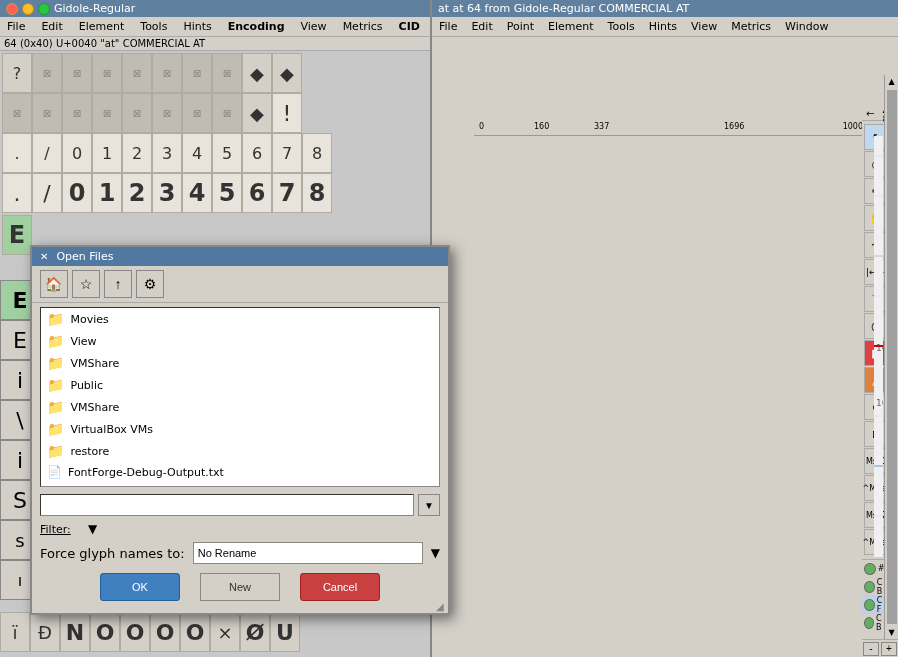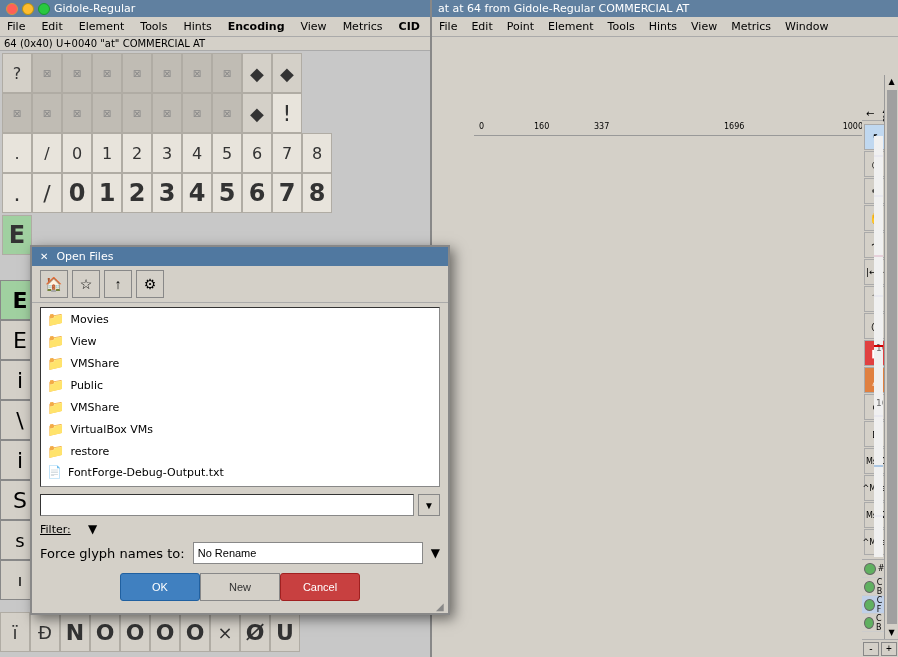--- a/index.html
+++ b/index.html
@@ -52,21 +52,21 @@
     .filename-dropdown-btn { width: 22px; height: 22px; border: 1px solid #888; background: #d4d0c8; cursor: pointer; display: flex; align-items: center; justify-content: center; font-size: 10px; }
 
     .filter-row { display: flex; align-items: center; padding: 3px 8px; gap: 8px; }
     .filter-label { font-size: 11px; min-width: 40px; text-decoration: underline; }
     .filter-select { height: 22px; border: 1px solid #888; background: white; padding: 0 4px; font-size: 11px; flex: 1; appearance: none; }
 
     .rename-row { display: flex; align-items: center; padding: 3px 8px; gap: 8px; }
     .rename-label { font-size: 13px; min-width: 110px; }
     .rename-select { height: 22px; border: 1px solid #888; background: white; padding: 0 4px; font-size: 11px; flex: 1; appearance: none; }
 
-    .dialog-buttons { display: flex; justify-content: center; padding: 6px 8px; gap: 0; }
+    .dialog-buttons { display: flex; justify-content: center; padding: 6px 8px; gap: 20px; }
     .btn-ok { width: 80px; height: 28px; background: #4080c0; color: white; border: 1px solid #2060a0; cursor: pointer; font-size: 11px; border-radius: 3px; }
     .btn-new { width: 80px; height: 28px; background: #d4d0c8; color: #333; border: 1px solid #888; cursor: pointer; font-size: 11px; }
     .btn-cancel { width: 80px; height: 28px; background: #c84040; color: white; border: 1px solid #a02020; cursor: pointer; font-size: 11px; border-radius: 3px; }
 
     
     .coord-bar { position: absolute; left: 430px; top: 107px; right: 0; height: 14px; background: #d4d0c8; border-bottom: 1px solid #aaa; display: flex; align-items: center; font-size: 9px; padding: 0 4px; gap: 8px; }
 
     
     .left-tools { position: absolute; left: 430px; top: 122px; width: 30px; bottom: 80px; background: #d4d0c8; border-right: 1px solid #aaa; display: flex; flex-direction: column; align-items: center; padding: 2px 0; gap: 1px; }
     .lt-btn { width: 26px; height: 26px; border: 1px solid #aaa; background: #d4d0c8; display: flex; align-items: center; justify-content: center; cursor: pointer; font-size: 11px; }

